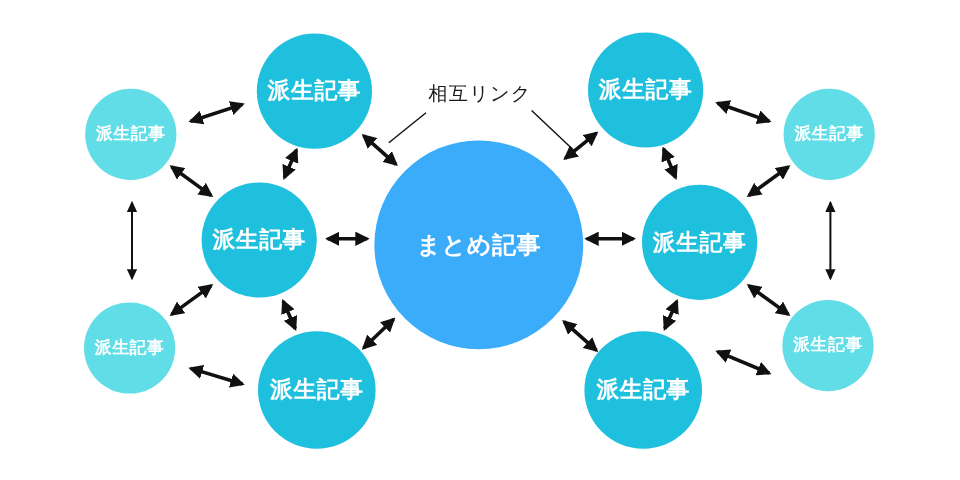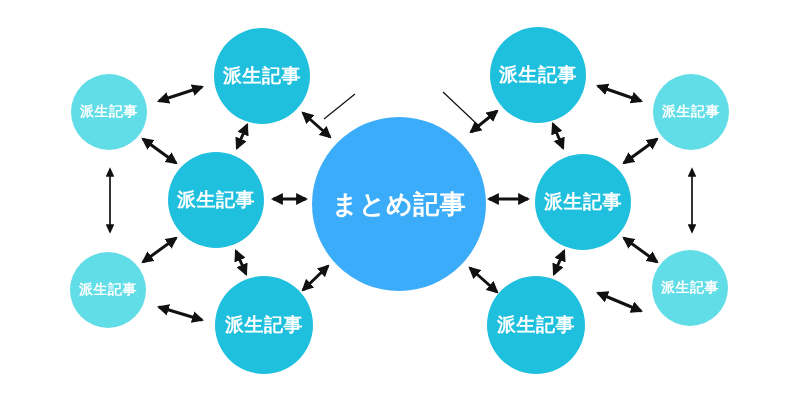--- a/index.html
+++ b/index.html
@@ -21,21 +21,21 @@
     border-radius: 50%;
     display: flex;
     align-items: center;
     justify-content: center;
     color: #ffffff;
     text-align: center;
     white-space: nowrap;
     letter-spacing: 0.5px;
     font-weight: bold;
   }
-  .node.size-center { font-size: 26px; }
+  .node.size-center { font-size: 20px; }
   .node.size-medium { font-size: 19px; }
   .node.size-small  { font-size: 14px; }
   .annotation {
     position: absolute;
     left: 400px;
     top: 68px;
     transform: translateX(-50%);
     font-size: 16px;
     color: #1a1a1a;
     letter-spacing: 1px;
@@ -119,14 +119,15 @@
   <div class="node size-small" style="left: 70px; top: 252px; height: 76px; width: 76px; background: rgb(96, 221, 230);">
       <span>派生記事</span>
     </div>
   <div class="node size-small" style="left: 653px; top: 74px; height: 76px; width: 76px; background: rgb(96, 221, 230);">
       <span>派生記事</span>
     </div>
   <div class="node size-small" style="left: 652px; top: 250px; height: 76px; width: 76px; background: rgb(96, 221, 230);">
       <span>派生記事</span>
     </div>
 
+  <div class="annotation">相互リンク</div>
 
 </div>
 
 </body></html>

